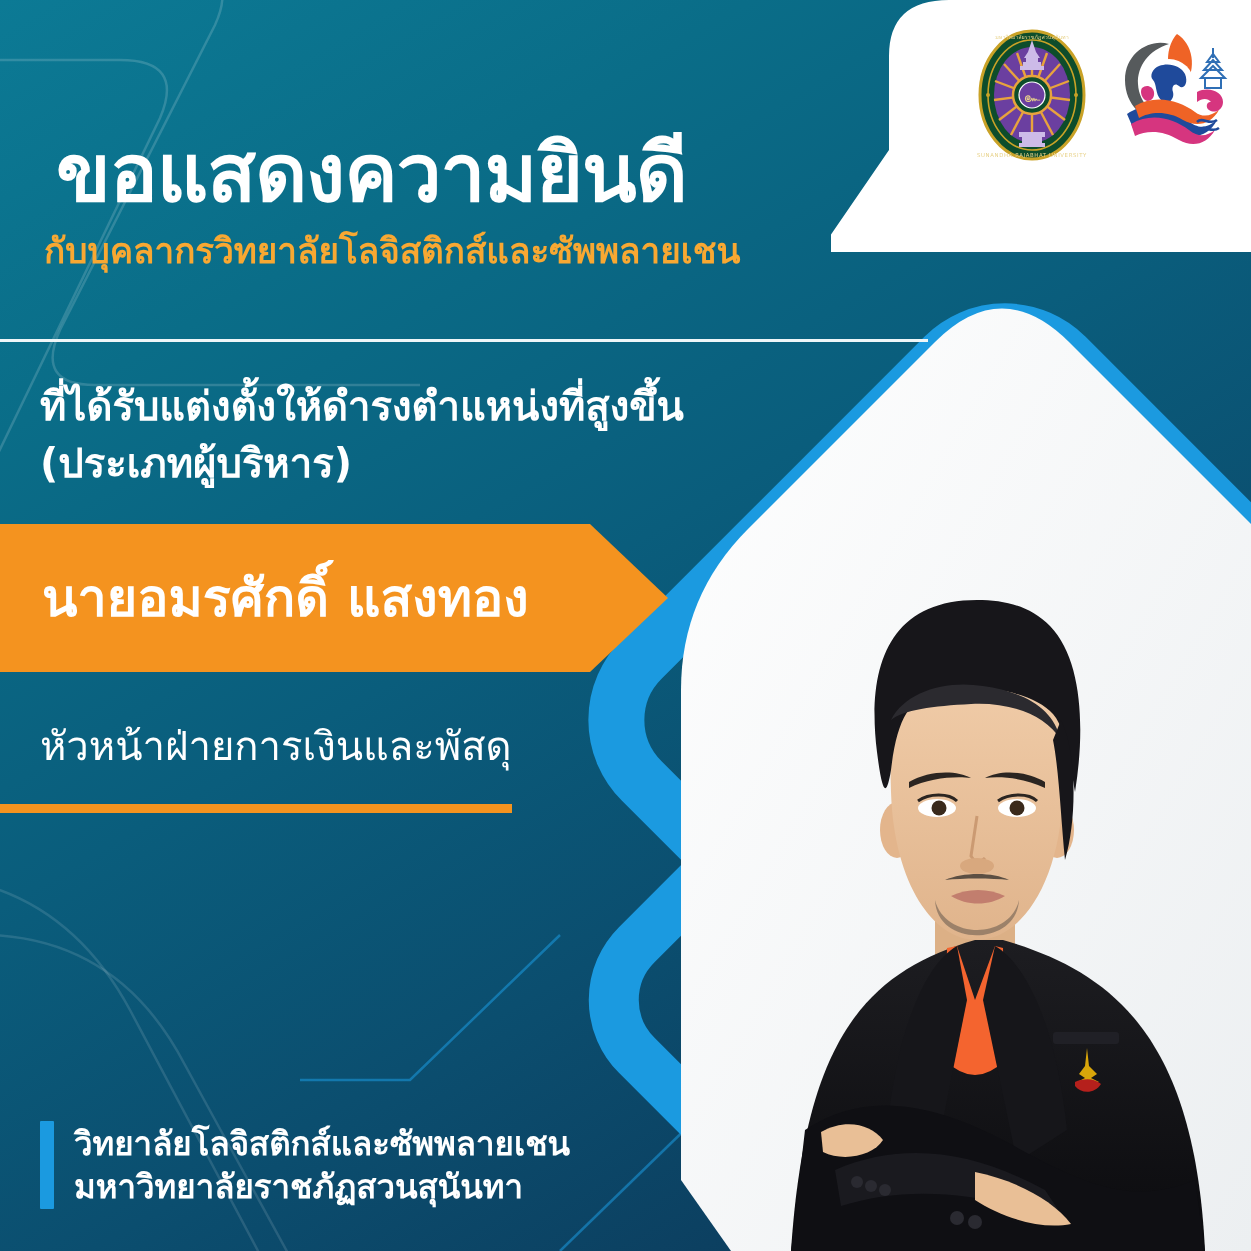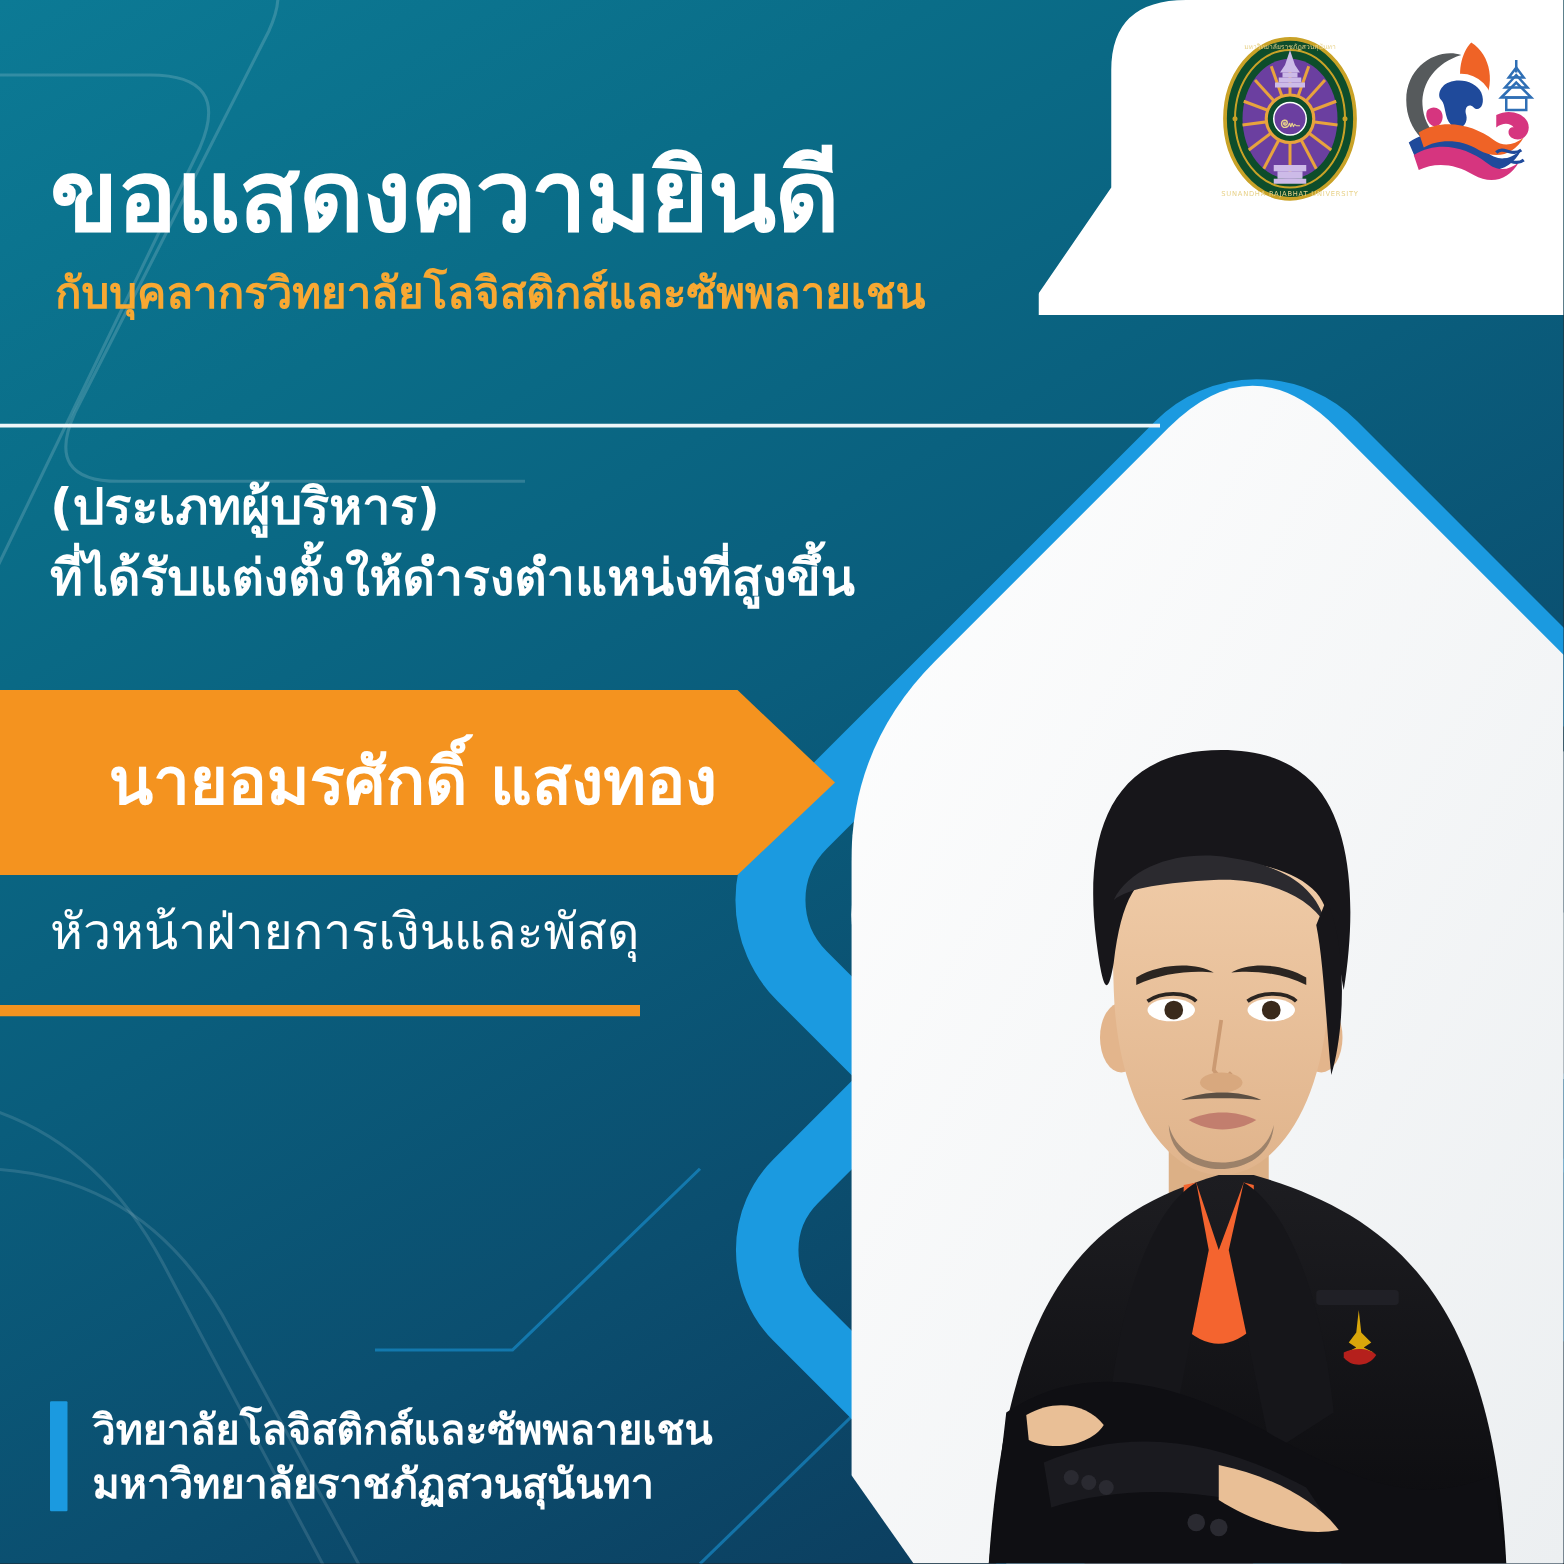--- a/index.html
+++ b/index.html
@@ -32,21 +32,21 @@
   }
   .logo-seal{width:110px;height:134px;}
   .logo-flame{width:120px;height:128px;}
 
   
   .headline{
     position:absolute;left:40px;top:118px;
     z-index:5;
   }
   .title-main{
-    margin:0;
+    margin:16px;
     color:#ffffff;
     font-size:80px;
     font-weight:bold;
     line-height:1.0;
     letter-spacing:-1px;
     white-space:nowrap;
   }
   .title-sub{
     margin:18px 0 0 4px;
     color:#f8a832;
@@ -68,26 +68,26 @@
   
   .statement{
     position:absolute;left:40px;top:378px;
     z-index:5;color:#ffffff;
     font-size:40px;font-weight:bold;line-height:1.42;
   }
   .statement div{white-space:nowrap;}
 
   
   .name-banner{
-    position:absolute;left:0;top:552px;
+    position:absolute;left:0;top:524px;
     width:668px;height:148px;
     background:#f4931f;
     z-index:5;
     clip-path:polygon(0 0, 590px 0, 668px 74px, 590px 148px, 0 148px);
-    display:flex;align-items:center;padding-left:45px;
+    display:flex;align-items:center;
   }
   .name-text{
     color:#ffffff;
     font-size:52px;font-weight:bold;
     margin-left:42px;
     white-space:nowrap;
     line-height:1;
   }
 
   
@@ -319,22 +319,22 @@
   </svg>
 
   <div class="rule"></div>
 
   <div class="headline">
     <h1 class="title-main">ขอแสดงความยินดี</h1>
     <p class="title-sub">กับบุคลากรวิทยาลัยโลจิสติกส์และซัพพลายเชน</p>
   </div>
 
   <div class="statement">
+    <div>ที่ได้รับแต่งตั้งให้ดำรงตำแหน่งที่สูงขึ้น</div>
     <div>(ประเภทผู้บริหาร)</div>
-    <div>ที่ได้รับแต่งตั้งให้ดำรงตำแหน่งที่สูงขึ้น</div>
   </div>
 
   <div class="name-banner">
     <span class="name-text">นายอมรศักดิ์ แสงทอง</span>
   </div>
 
   <div class="position">หัวหน้าฝ่ายการเงินและพัสดุ</div>
 
   <div class="orange-rule"></div>
 

